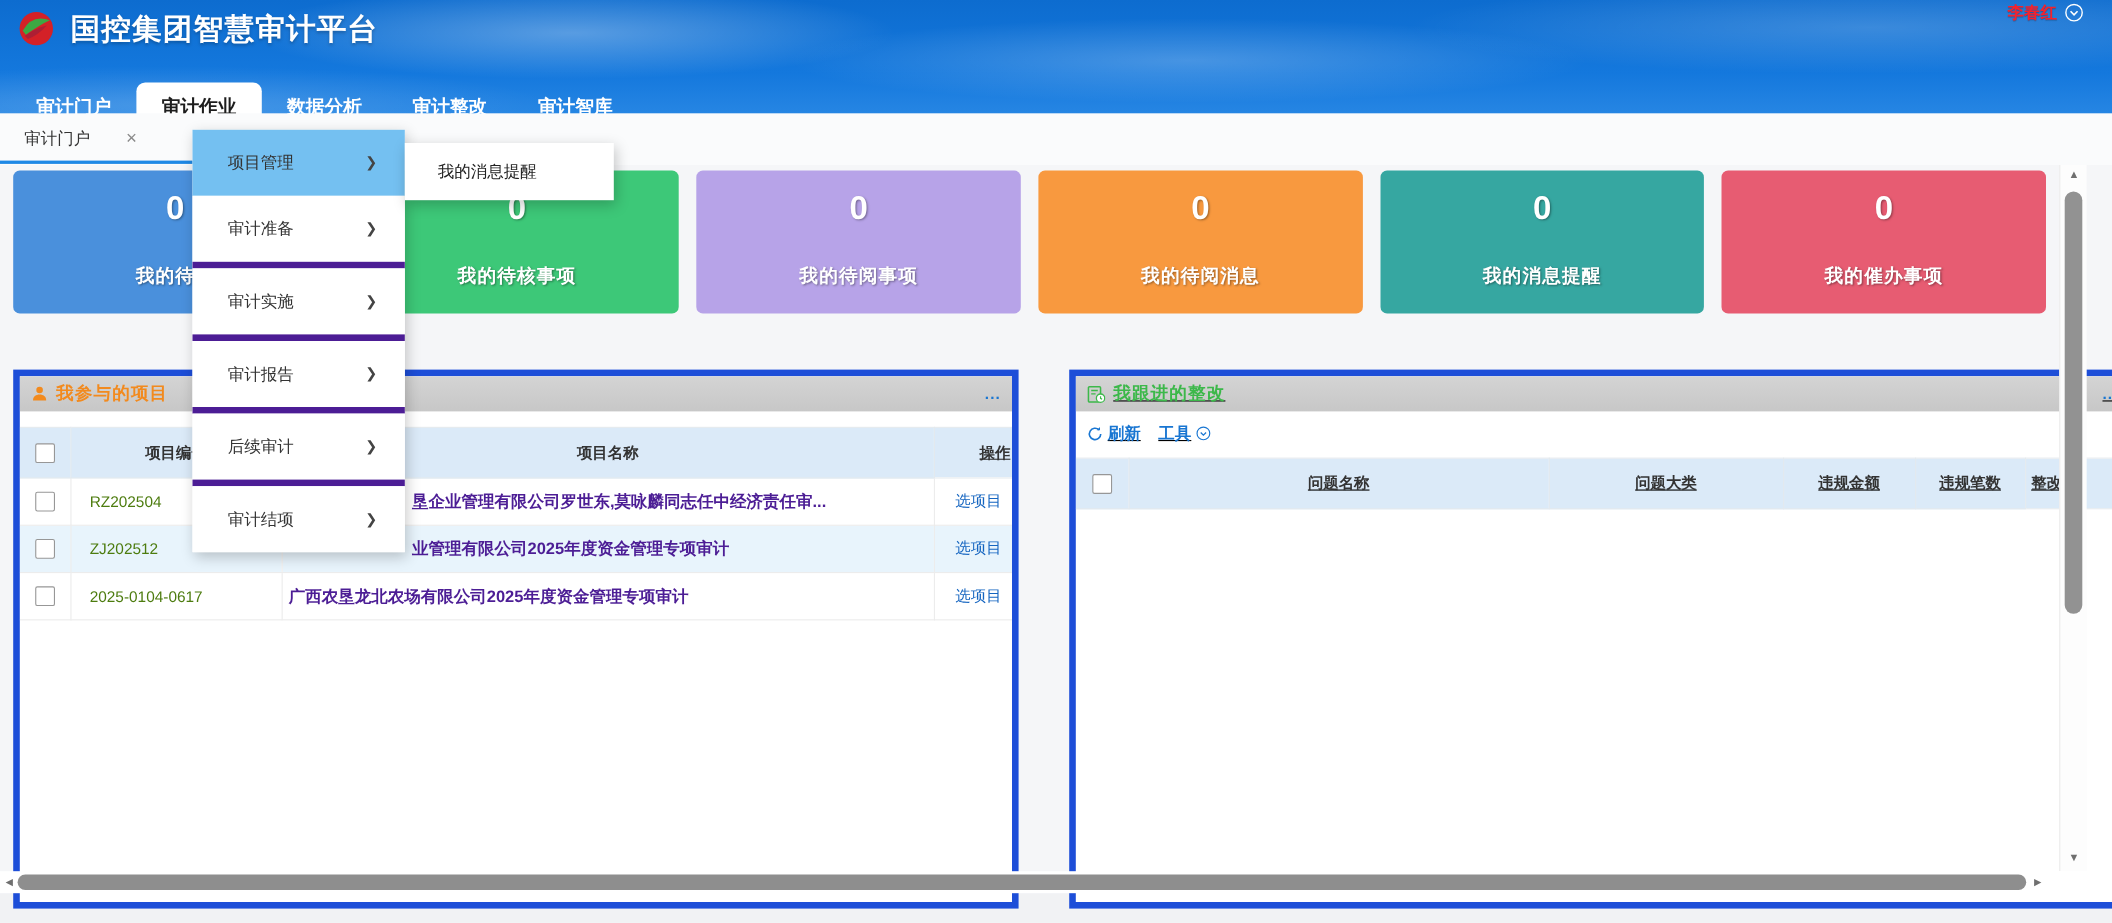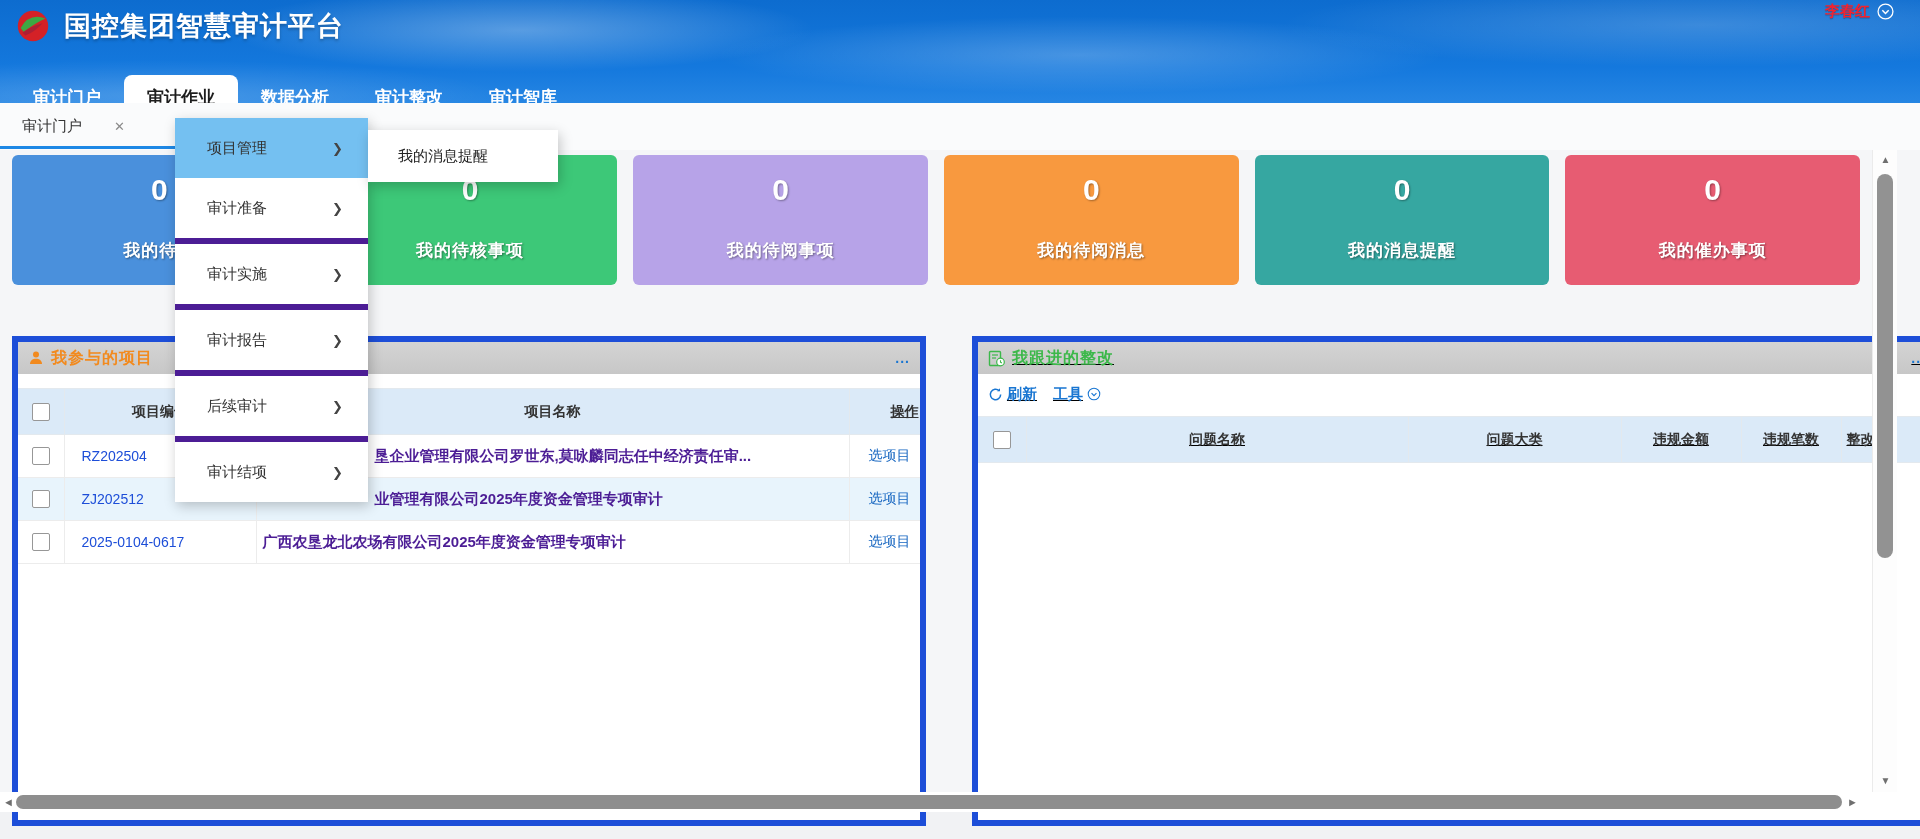--- a/index.html
+++ b/index.html
@@ -49,21 +49,21 @@
   .panel-title.orange{color:#f28a1e;}
   .panel-title.green{color:#3cb84a;}
   .panel-more{margin-left:auto;color:#1976d2;font-weight:bold;font-size:14px;letter-spacing:1px;cursor:pointer;line-height:10px;}
 
   table{border-collapse:collapse;table-layout:fixed;}
   .grid{width:912px;margin-top:14px;font-size:14px;color:#444;}
   .grid th{background:#dbeaf8;height:43px;font-size:14px;color:#333;font-weight:bold;border:1px solid #e3e9ee;border-left:none;}
   .grid td{height:40px;border:1px solid #ececec;border-left:none;background:#fff;}
   .grid tr.hl td{background:#e8f4fc;}
   .cell-center{text-align:center;}
-  .code-cell{padding-left:17px;color:#1d4ed8;}
+  .code-cell{padding-left:17px;color:#4d7c0f;}
   .name-cell{font-weight:bold;color:#4c1d95;font-size:15px;padding-left:6px;white-space:nowrap;overflow:hidden;cursor:pointer;}
   .name-cell.shifted{padding-left:118px;}
   .action-link{color:#1565c0;cursor:pointer;}
   .clip-head{display:block;position:relative;left:40px;text-align:left;white-space:nowrap;}
   .clip-head2{display:block;padding-left:4px;text-align:left;white-space:nowrap;}
   .checkbox{display:inline-block;width:16px;height:16px;border:1.5px solid #979797;border-radius:2px;background:#fff;vertical-align:middle;cursor:pointer;}
 
   .toolbar{height:40px;display:flex;align-items:center;gap:16px;padding-left:10px;color:#1976d2;font-size:15px;font-weight:bold;}
   .tool-btn{display:flex;align-items:center;gap:4px;cursor:pointer;}
   .refresh-glyph{width:15px;height:15px;}

